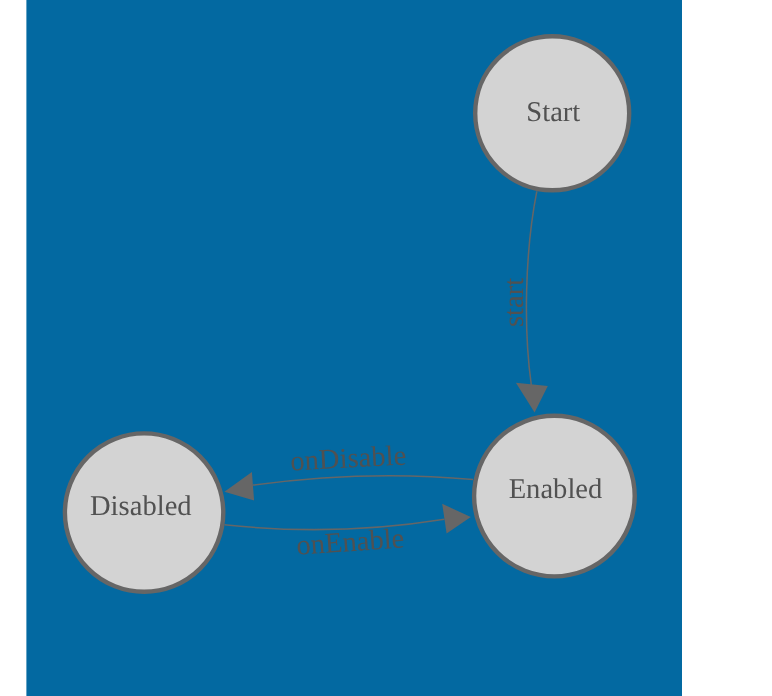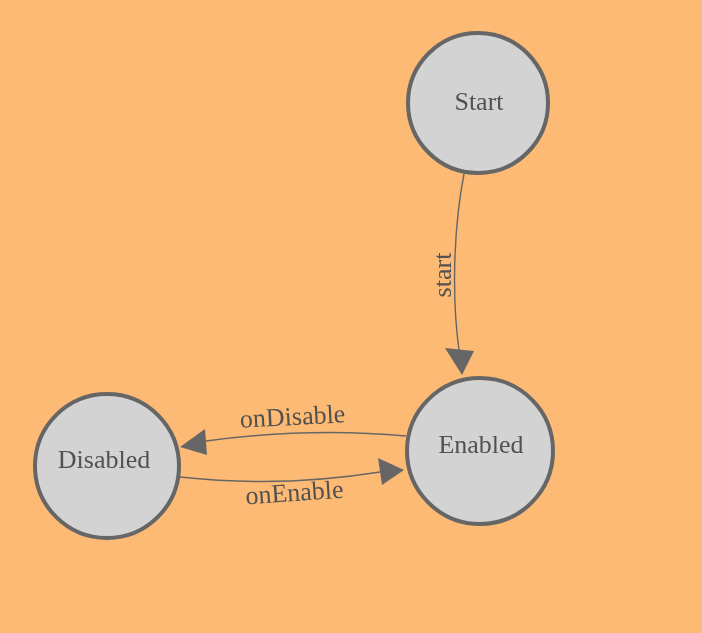--- a/index.html
+++ b/index.html
@@ -5,23 +5,24 @@
   html, body {
     margin: 0;
     padding: 0;
     background: #ffffff;
     width: 702px;
     height: 633px;
     overflow: hidden;
     font-family: "Liberation Serif", serif;
   }
   .canvas-wrap {
-    width: 702px;
+    width: 596px;
     height: 633px;
-    background: #fdba74;
+    background: #0369a1;
+    margin-left: 24px;
   }
   svg { display: block; }
   .node-circle {
     fill: #d3d3d3;
     stroke: #666666;
     stroke-width: 4px;
   }
   .edge-line {
     fill: none;
     stroke: #666666;

